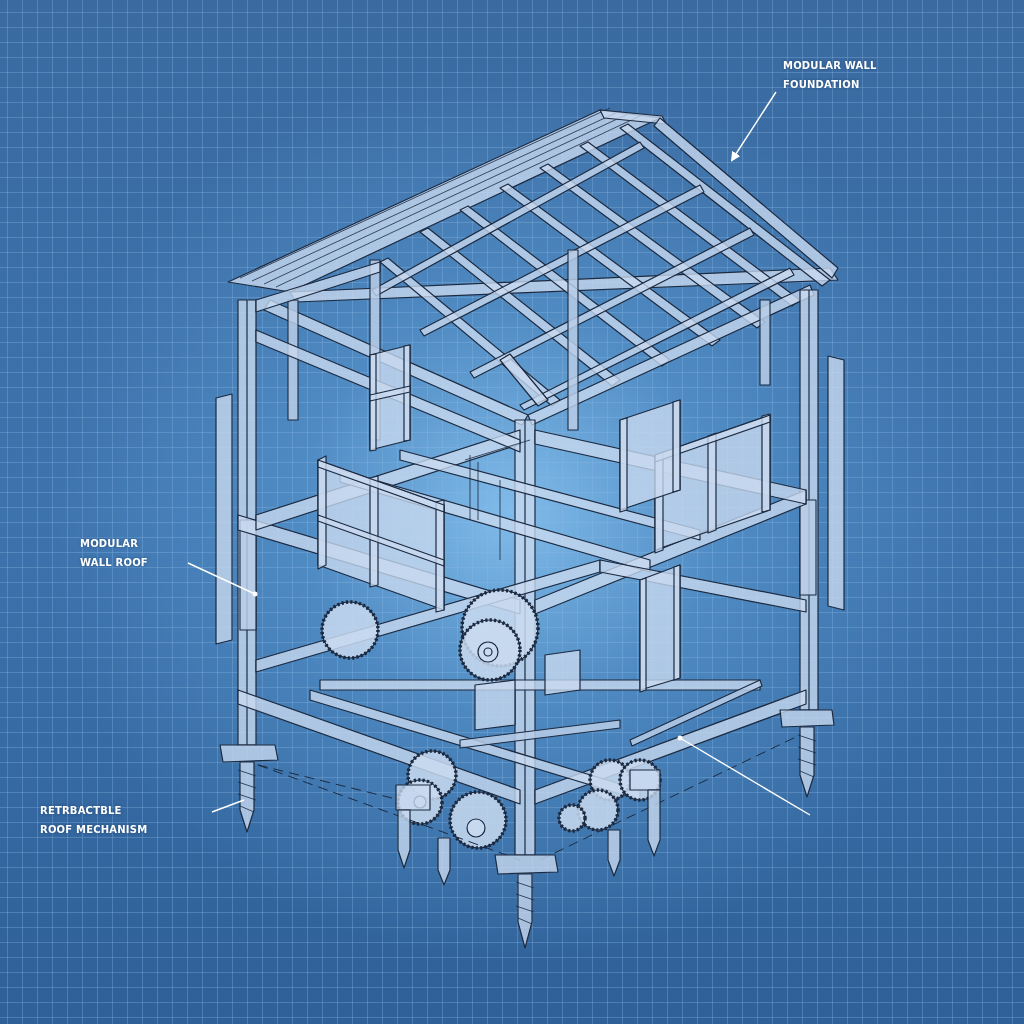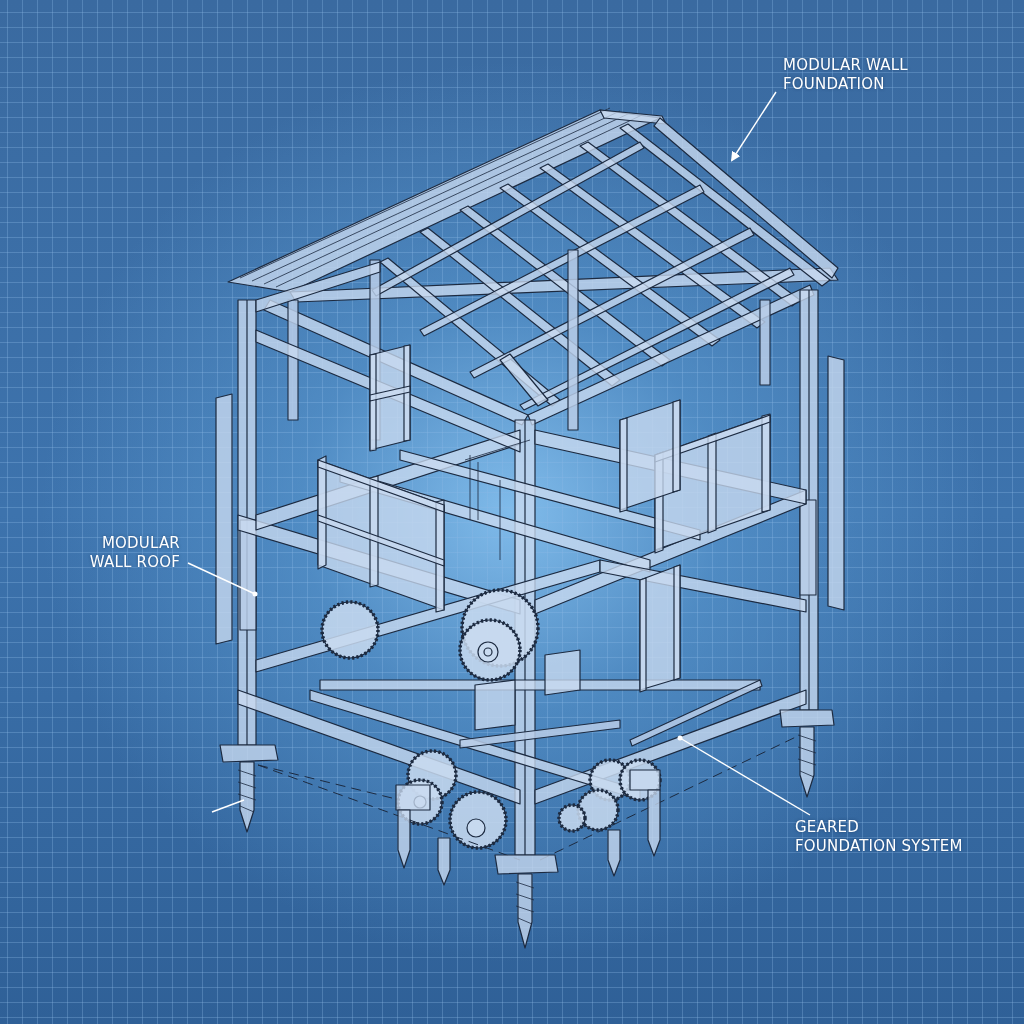--- a/index.html
+++ b/index.html
@@ -17,27 +17,27 @@
   #grid {
     position: absolute; inset: 0;
     background-image:
       linear-gradient(to right, rgba(140,185,230,0.32) 1px, transparent 1px),
       linear-gradient(to bottom, rgba(140,185,230,0.32) 1px, transparent 1px);
     background-size: 15px 15px;
     background-position: 7px 12px;
   }
   #drawing { position: absolute; left: 0; top: 0; width: 1024px; height: 1024px; }
   .label {
-    position: absolute; color: #ffffff; font-weight: 400;
-    font-size: 15px; line-height: 19px; letter-spacing: 0.2px;
+    position: absolute; color: #ffffff; font-weight: 700;
+    font-size: 10px; line-height: 19px; letter-spacing: 0.2px;
     text-shadow: 0 0 3px rgba(20,50,90,0.6);
     white-space: nowrap;
   }
   .label span { display: block; }
-  .label.right { text-align: right; }
+  .label.right { text-align: left; }
 </style>
 </head>
 <body>
 
 <div id="canvas">
   <div id="grid"></div>
 
   <svg id="drawing" viewBox="0 0 1024 1024" xmlns="http://www.w3.org/2000/svg">
     <defs>
       <style>
@@ -270,18 +270,18 @@
   <div class="label" style="left:783px; top:56px;">
     <span>MODULAR WALL</span>
     <span>FOUNDATION</span>
   </div>
 
   <div class="label right" style="left:80px; top:534px; width:100px;">
     <span>MODULAR</span>
     <span>WALL ROOF</span>
   </div>
 
-
-  <div class="label" style="left:795px; top:818px;">
-    <span>GEARED</span>
-    <span>FOUNDATION SYSTEM</span>
+  <div class="label right" style="left:40px; top:801px; width:172px;">
+    <span>RETRBACTBLE</span>
+    <span>ROOF MECHANISM</span>
   </div>
+
 </div>
 
 </body></html>

